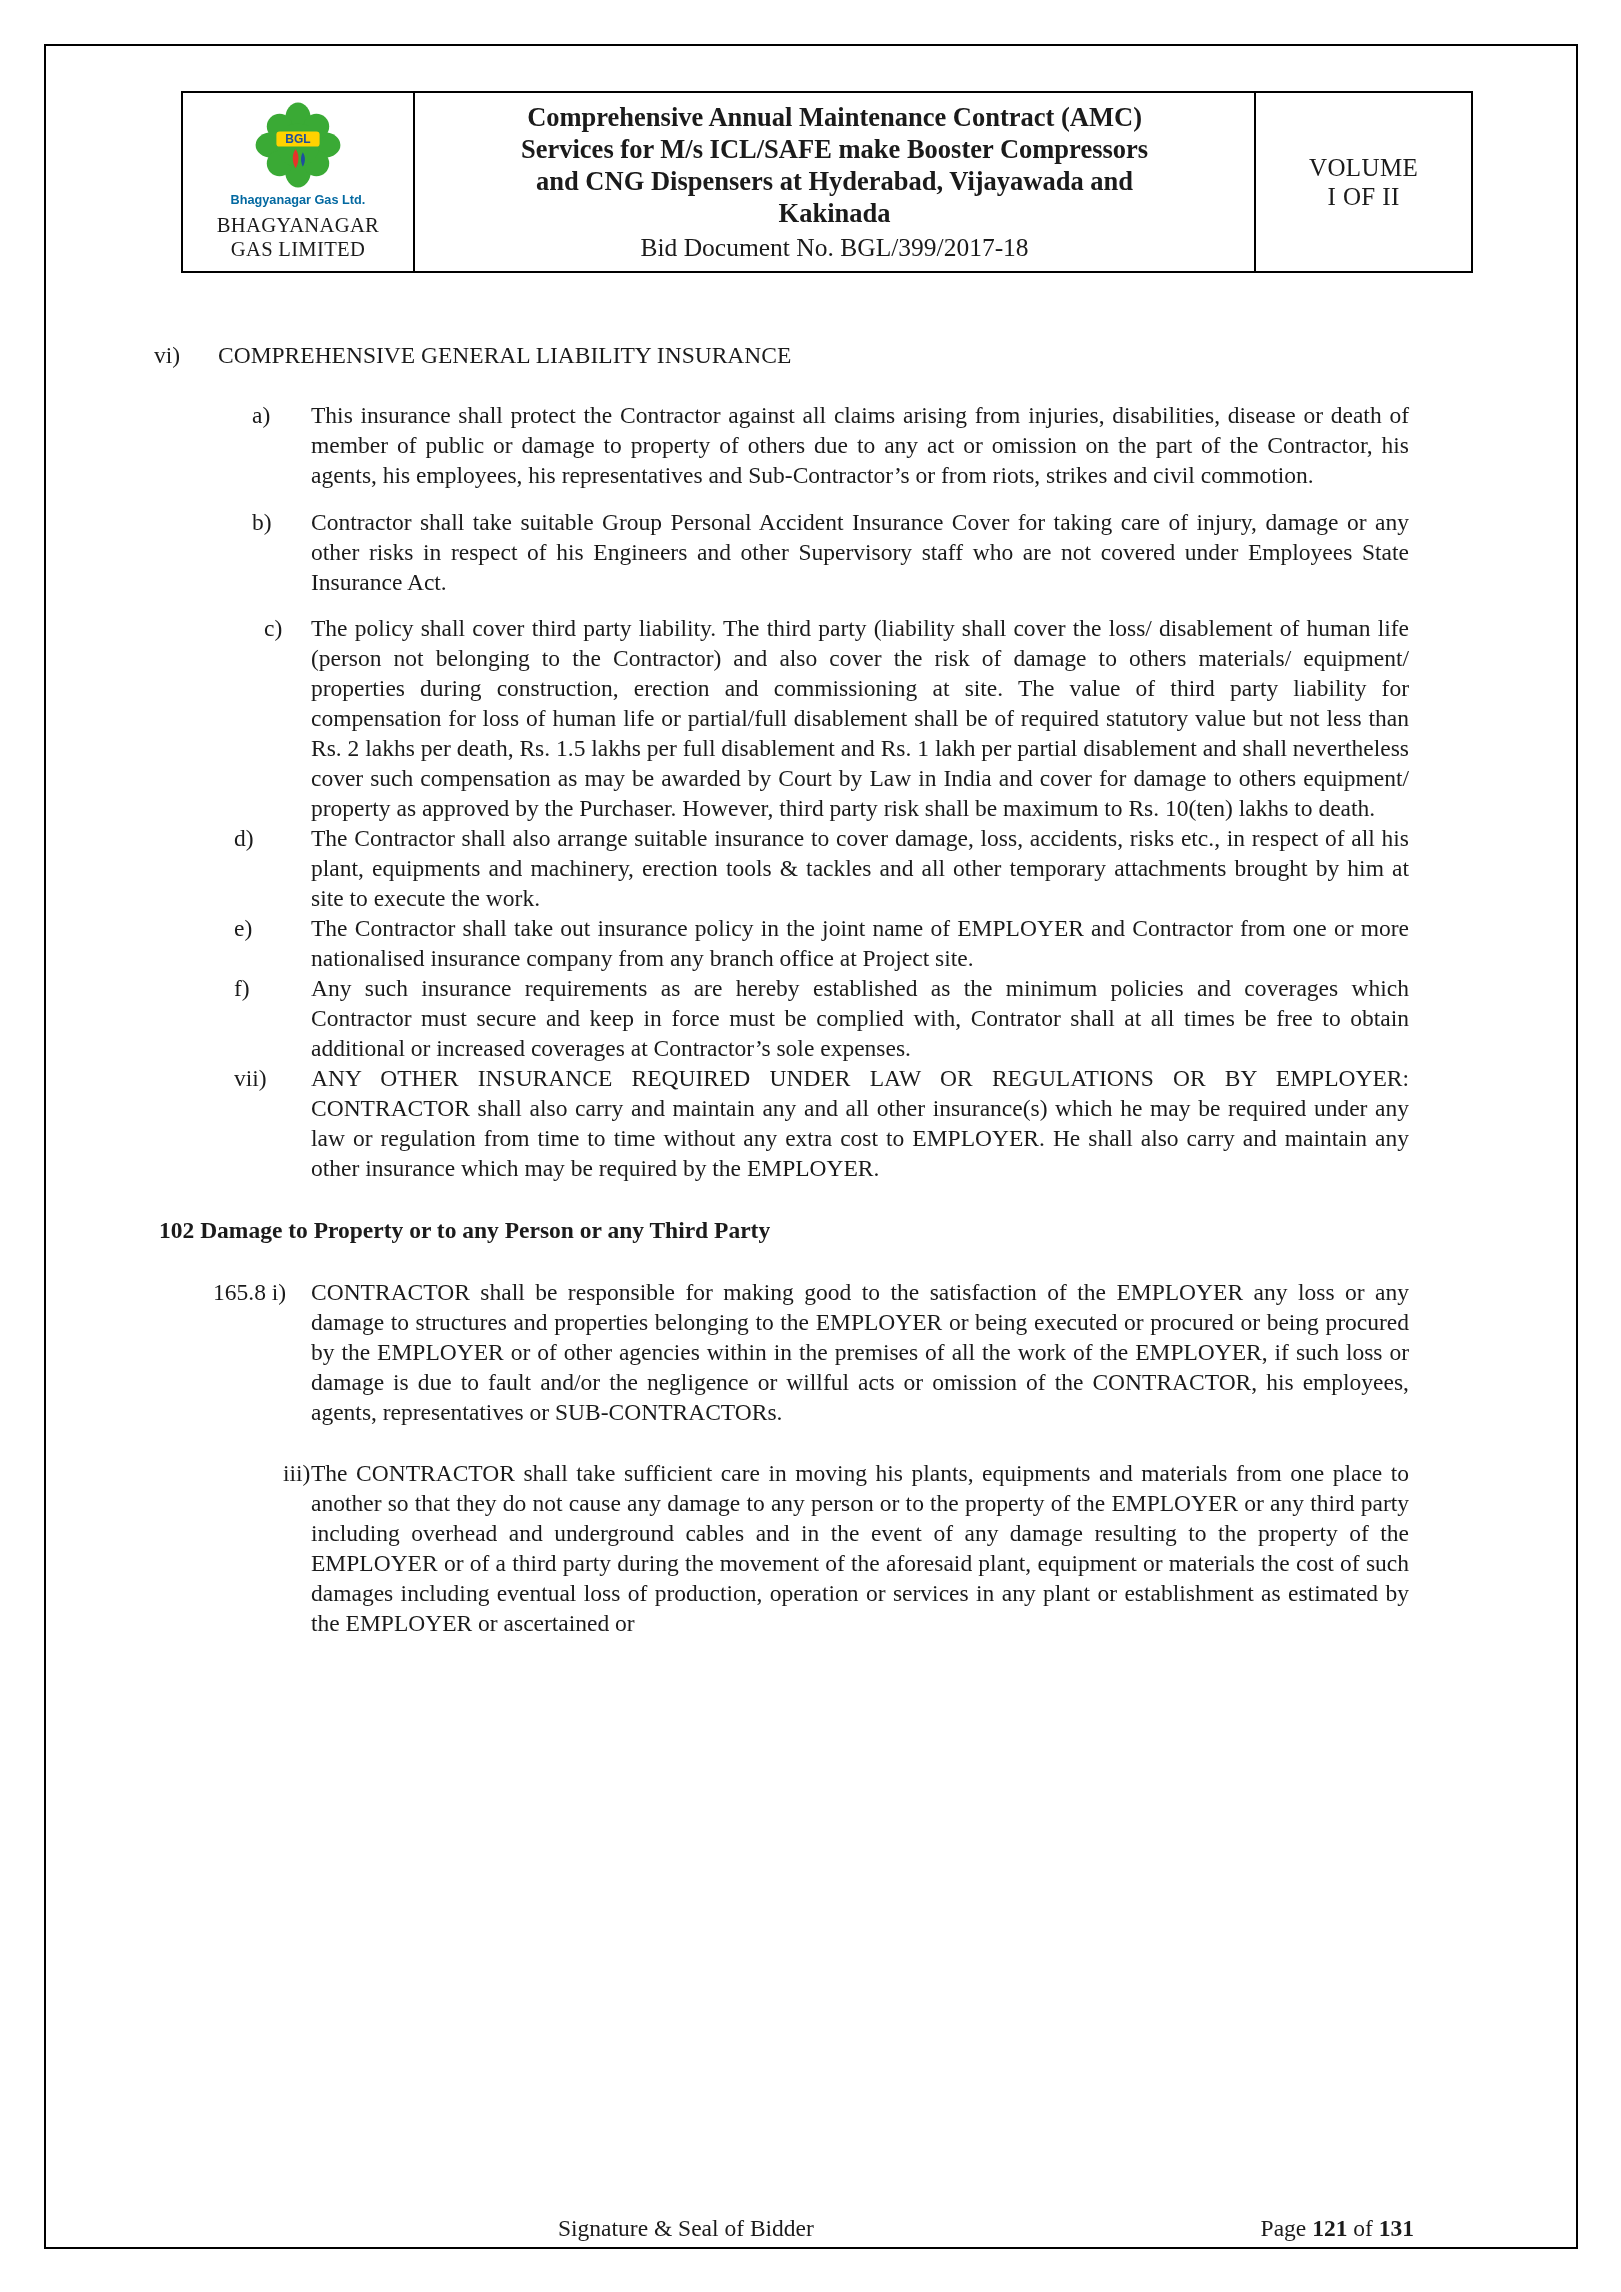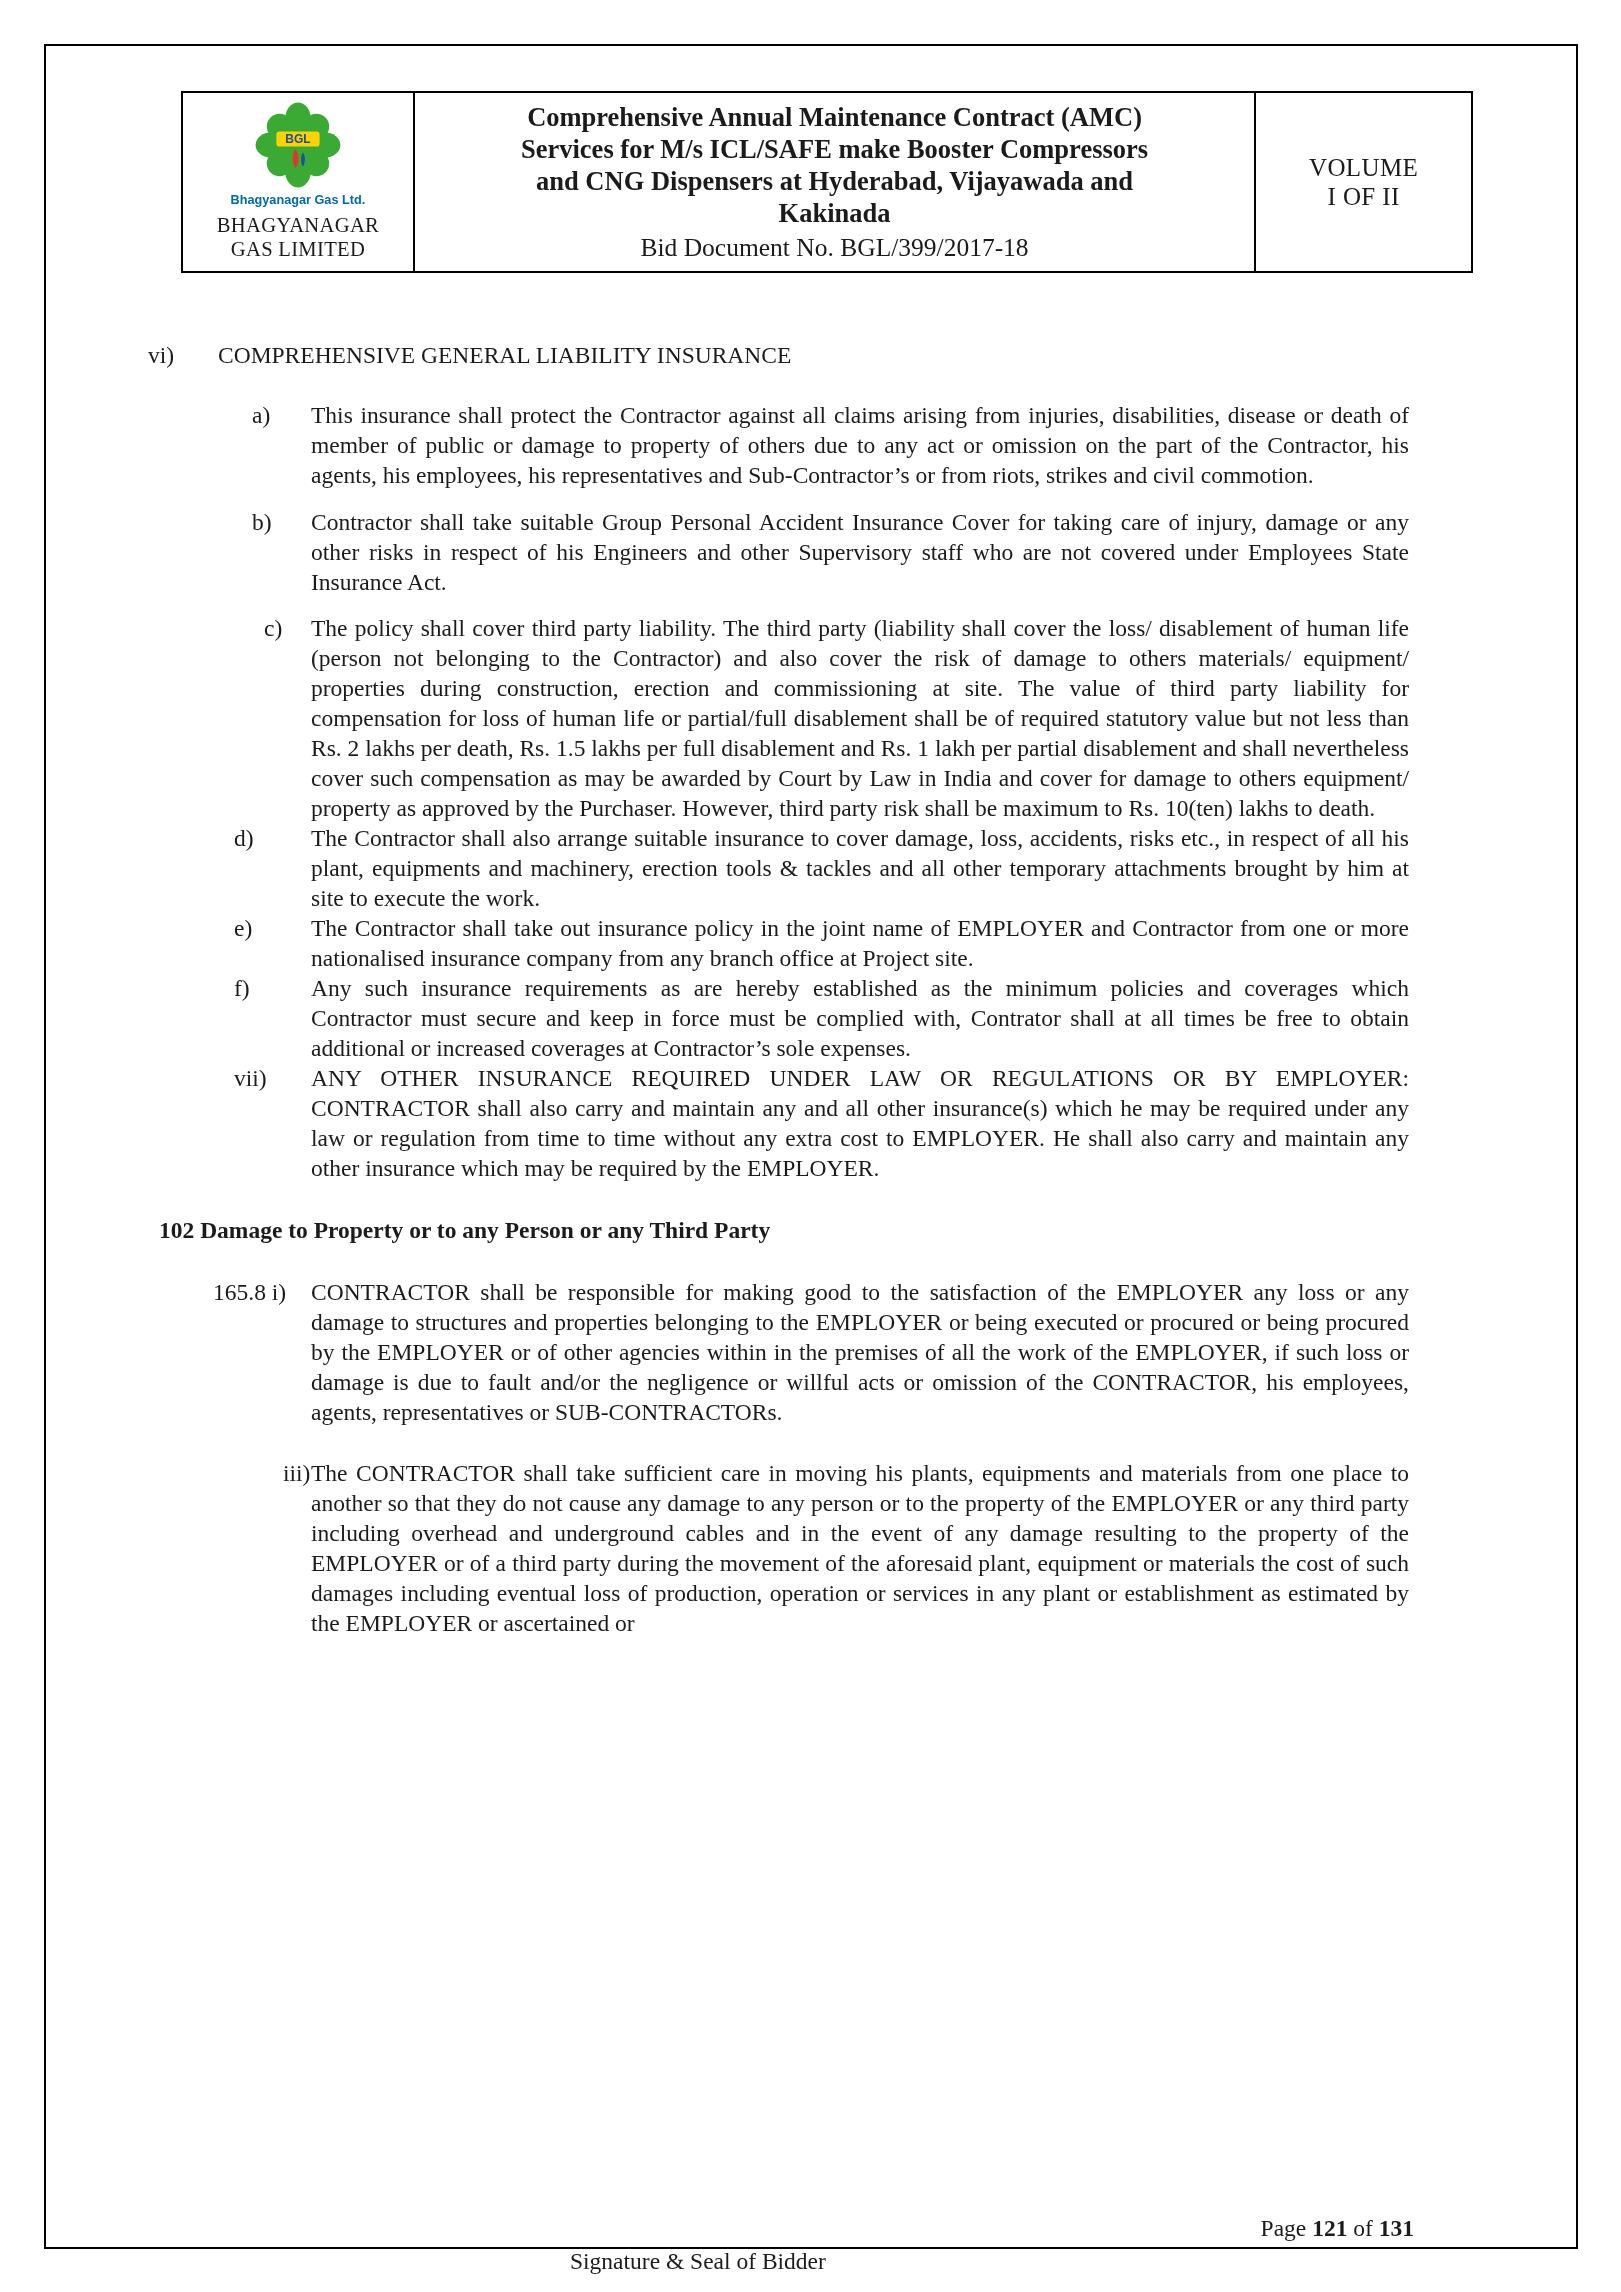--- a/index.html
+++ b/index.html
@@ -29,35 +29,35 @@
   .volume-cell div { line-height:29px; }
 
   
   .content {
     position:absolute; left:0; top:294px; right:0;
     font-size:23.5px; line-height:30px;
   }
   .content > * { padding-right:167px; text-align:justify; }
   .intro   { padding-left:167px; }
   .sec-vi  { position:relative; padding-left:172px; margin-bottom:30px; }
-  .sec-vi .lab { position:absolute; left:102px; }
+  .sec-vi .lab { position:absolute; left:108px; }
   .item    { position:relative; padding-left:265px; }
   .item .lab { position:absolute; }
   .item-a .lab, .item-b .lab { left:206px; }
   .item-c .lab { left:218px; }
   .item-d .lab, .item-e .lab, .item-f .lab, .sec-vii .lab { left:188px; }
   .item-a, .item-b { margin-bottom:16.7px; }
   .h102 { font-size:23.5px; font-weight:bold; padding-left:113px; margin:32px 0 32px 0; text-align:left; }
   .clause-i  .lab { left:167px; }
   .clause-i  { margin-bottom:31px; }
   .clause-iii .lab { left:237px; }
 
   
   .footer { position:absolute; left:0; right:0; bottom:0px; height:32px; font-size:23.5px; }
-  .sig  { position:absolute; left:524px;margin-top:33px; }
+  .sig  { position:absolute; left:512px; }
   .pageinfo { position:absolute; right:162px; }
   .pageinfo b { font-weight:bold; }
 </style>
 </head>
 <body>
 
 <div class="frame">
 
   <table class="header-table">
     <tbody>

